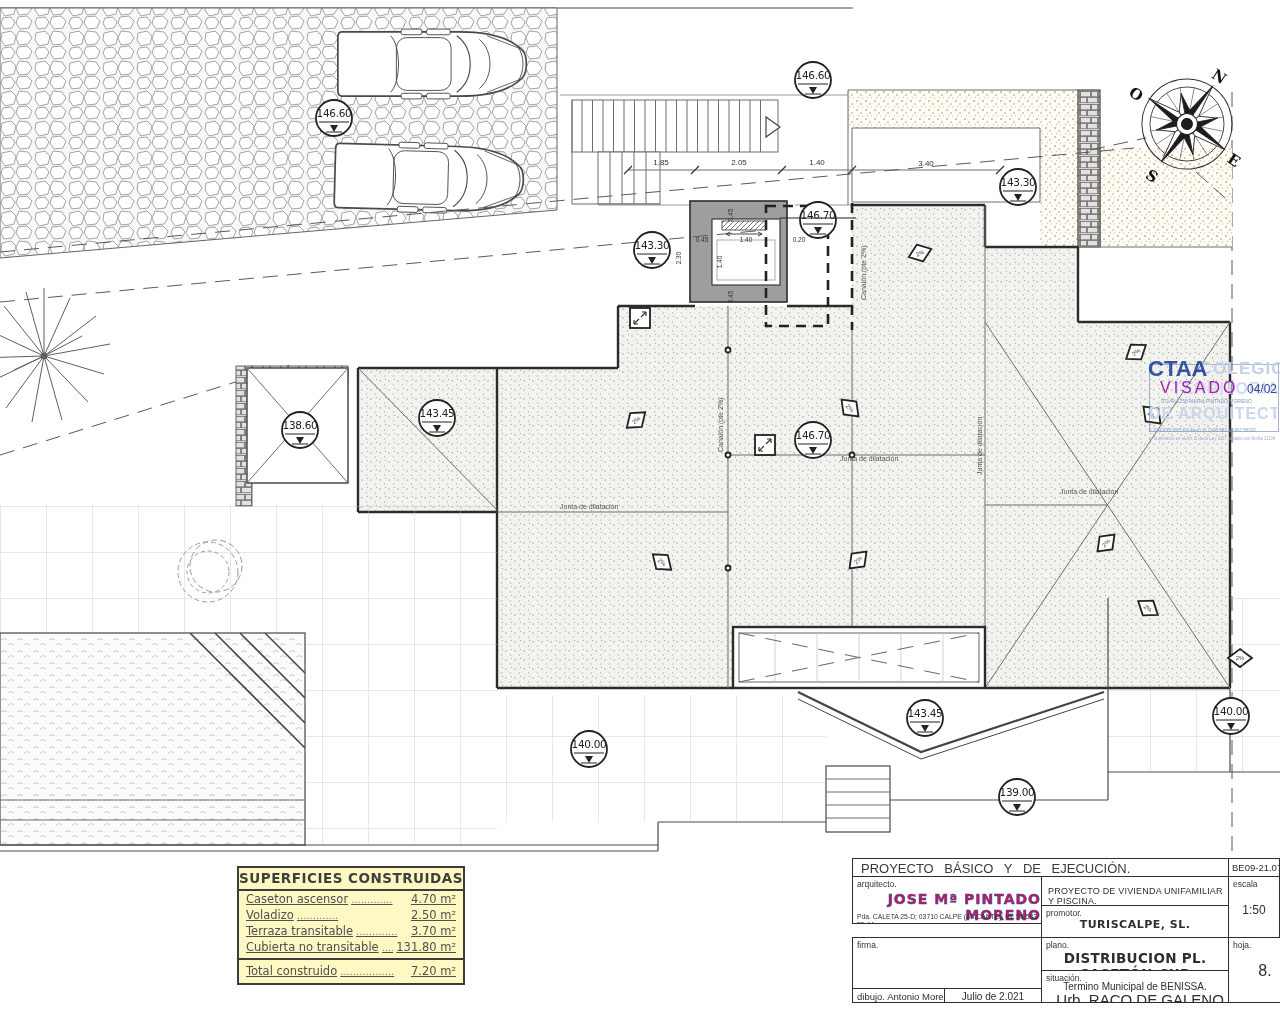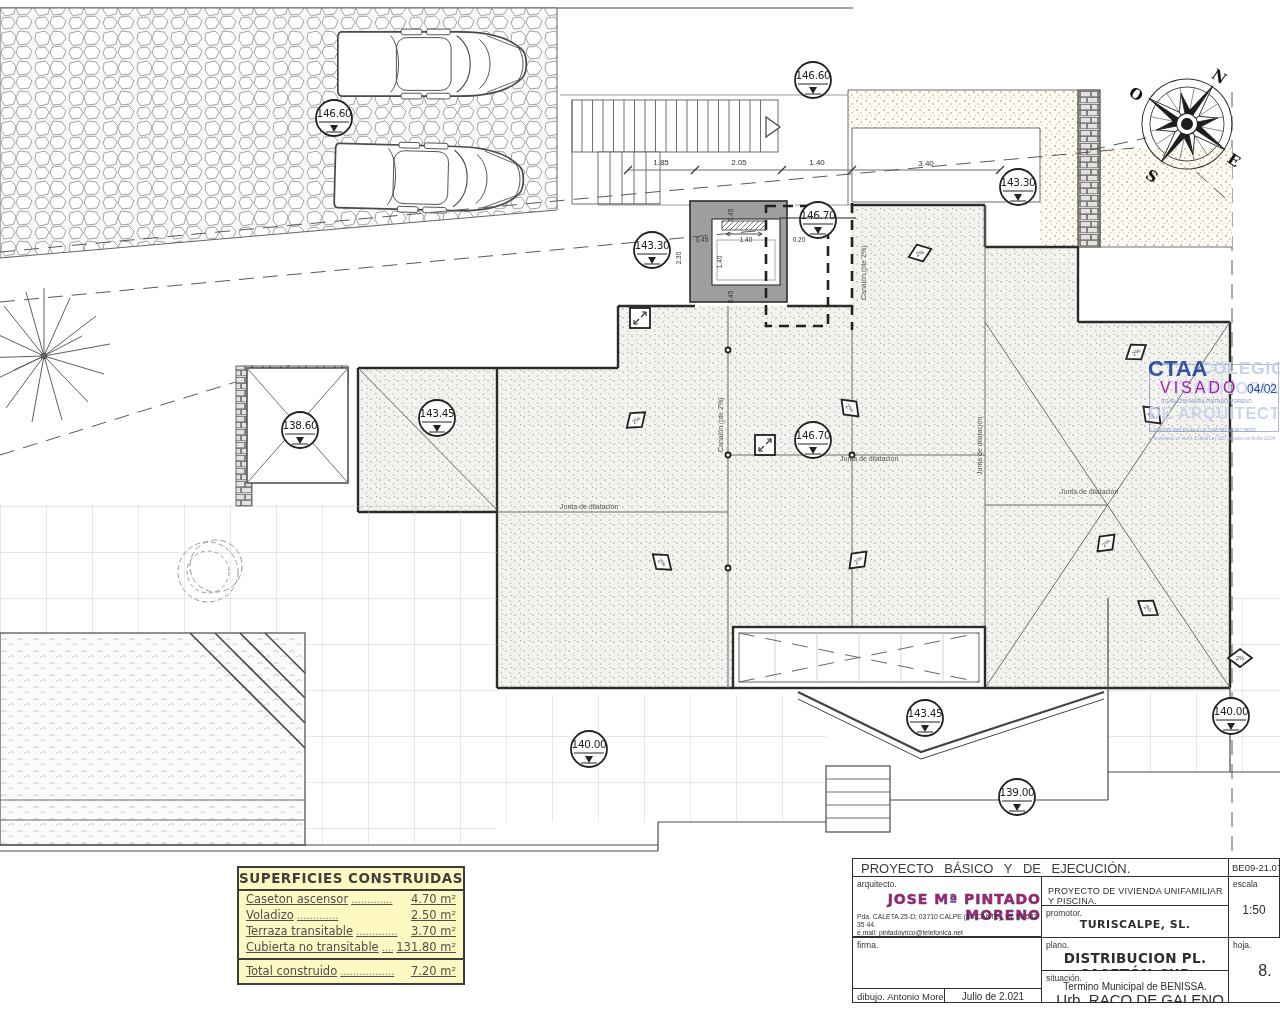--- a/index.html
+++ b/index.html
@@ -480,21 +480,21 @@
   <div class="arow total">
     <span class="lab">Total construido</span>
     <span class="dots">.................</span>
     <span class="val">7.20 m²</span>
   </div>
 </div>
 
 <div class="tb hdr" style="left:852px;top:858px;width:377px;height:19px">PROYECTO  BÁSICO  Y  DE  EJECUCIÓN.</div>
 <div class="tb code" style="left:1228px;top:858px;width:52px;height:19px">BE09-21.07</div>
 
-<div class="tb" style="left:852px;top:876px;width:190px;height:61px">
+<div class="tb" style="left:852px;top:876px;width:190px;height:48px">
   <span class="lbl">arquitecto.</span>
   <div class="archname">JOSE Mª PINTADO MORENO</div>
   <div class="archaddr">
     <div>Pda. CALETA 25-D; 03710 CALPE (ALICANTE); tel: 96 583 35 44.</div>
     <div>e.mail: pintadoyrico@telefonica.net</div>
   </div>
 </div>
 <div class="tb" style="left:1041px;top:876px;width:188px;height:30px">
   <div class="projline">PROYECTO DE VIVIENDA UNIFAMILIAR Y PISCINA.</div>
 </div>

